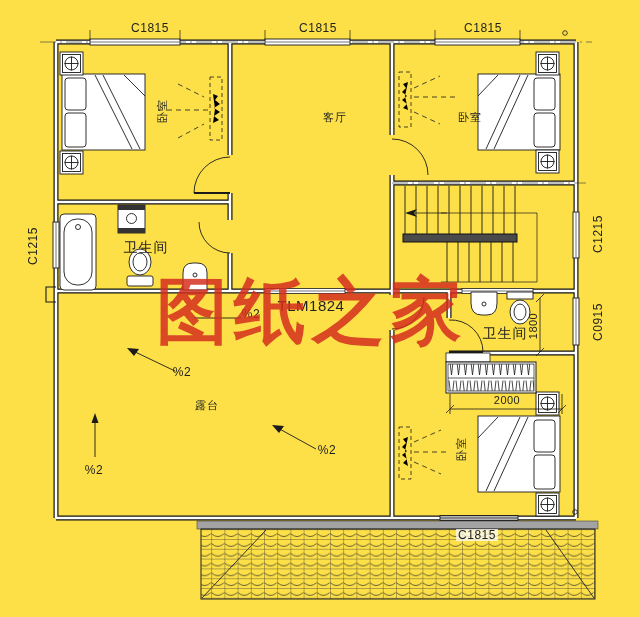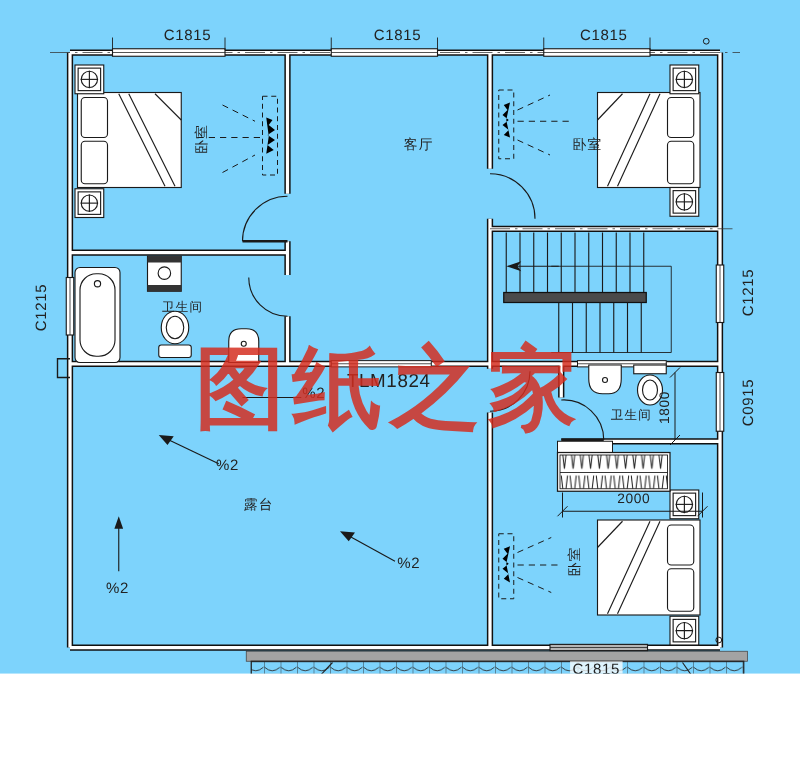--- a/index.html
+++ b/index.html
@@ -1,23 +1,23 @@
 <!DOCTYPE html>
 <html><head>
 <meta charset="utf-8">
 <style>
   html,body{margin:0;padding:0;background:#ffffff;}
-  #stage{position:relative;width:640px;height:539px;background:#7dd3fc;overflow:hidden;
+  #stage{position:relative;width:640px;height:617px;background:#fde047;overflow:hidden;
          font-family:"Liberation Sans","DejaVu Sans",sans-serif;color:#1a1a1a;}
   #plan-svg{position:absolute;left:0;top:0;}
   .lbl{position:absolute;transform:translate(-50%,-50%);font-size:12px;letter-spacing:0.5px;
        white-space:nowrap;color:#222;line-height:1;}
   .lbl.rot{transform:translate(-50%,-50%) rotate(-90deg);}
   .lbl.cn{font-size:11px;letter-spacing:1px;}
-  .lbl.small{font-size:10px;}
+  .lbl.small{font-size:14px;}
   .lbl.onroof{background:rgba(255,255,255,0.75);padding:0 2px;}
   .wm{position:absolute;transform:translate(-50%,-50%);font-size:72px;line-height:1;
       letter-spacing:6px;font-weight:600;color:rgba(212,44,30,0.84);white-space:nowrap;
       font-family:Liberation Sans, sans-serif;pointer-events:none;}
 </style>
 </head>
 <body>
 
 <div id="stage">
 

